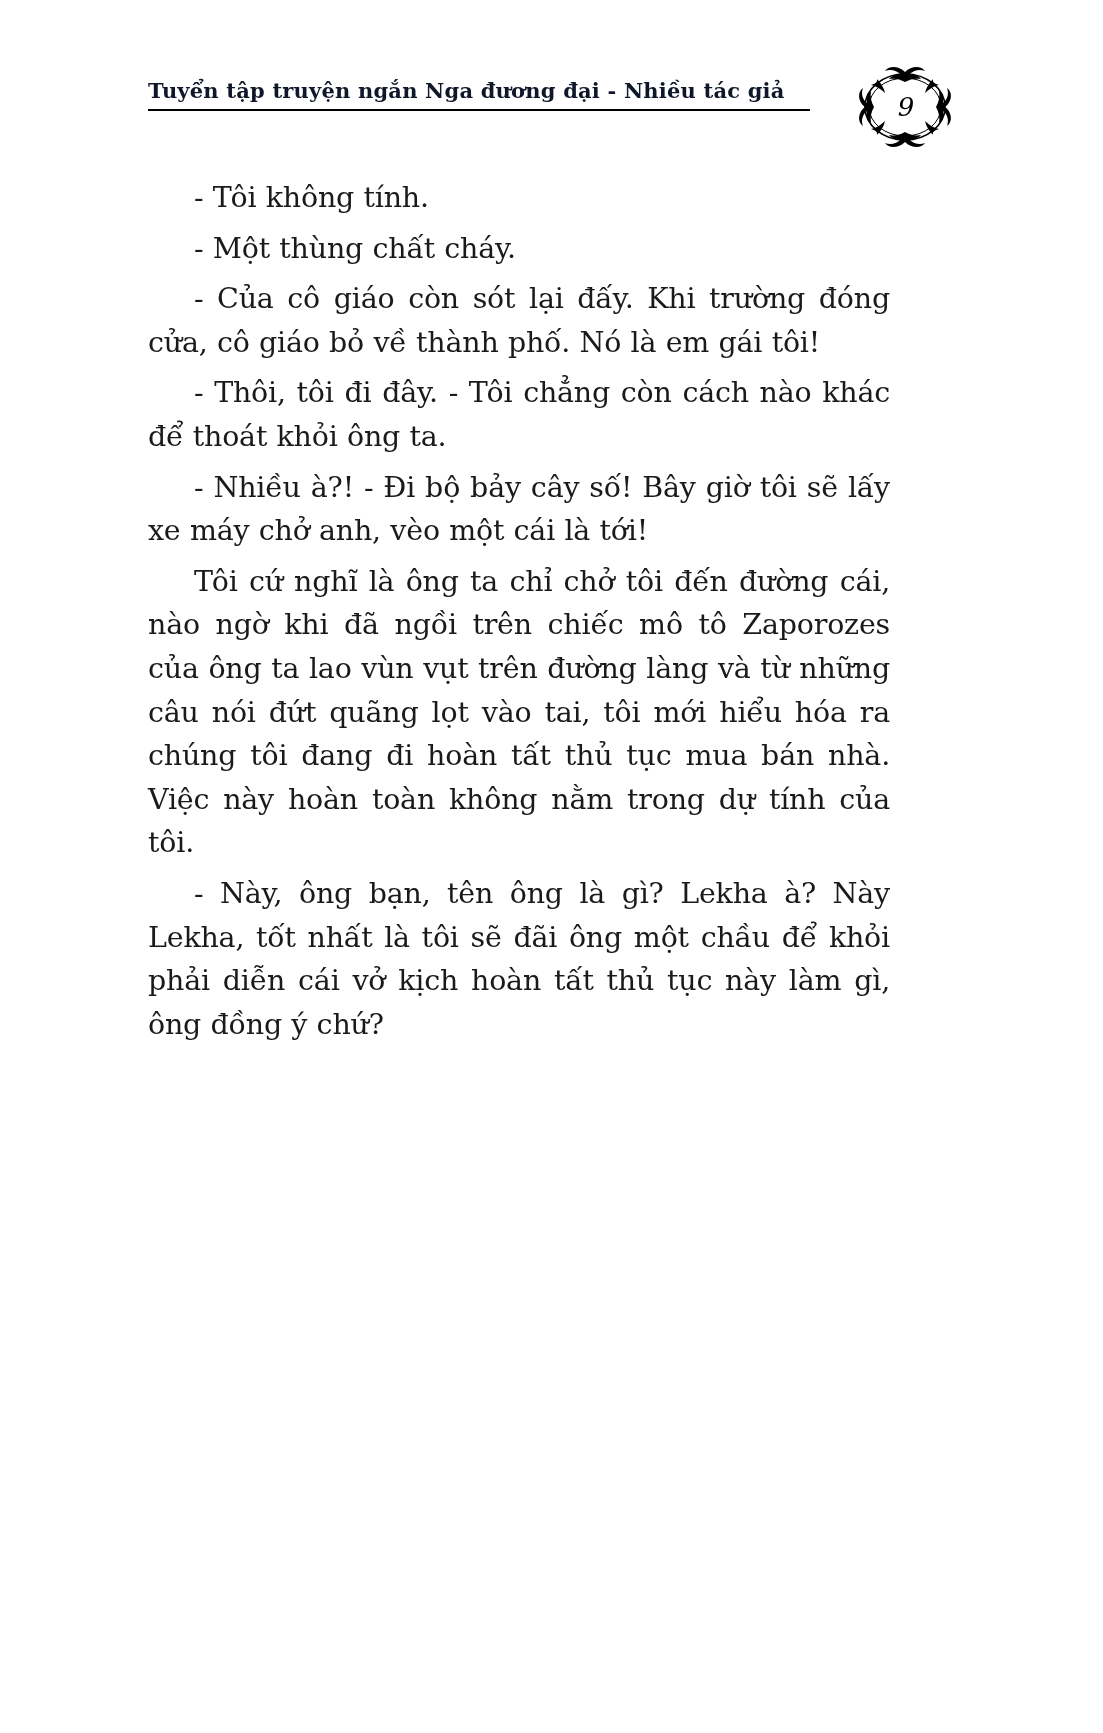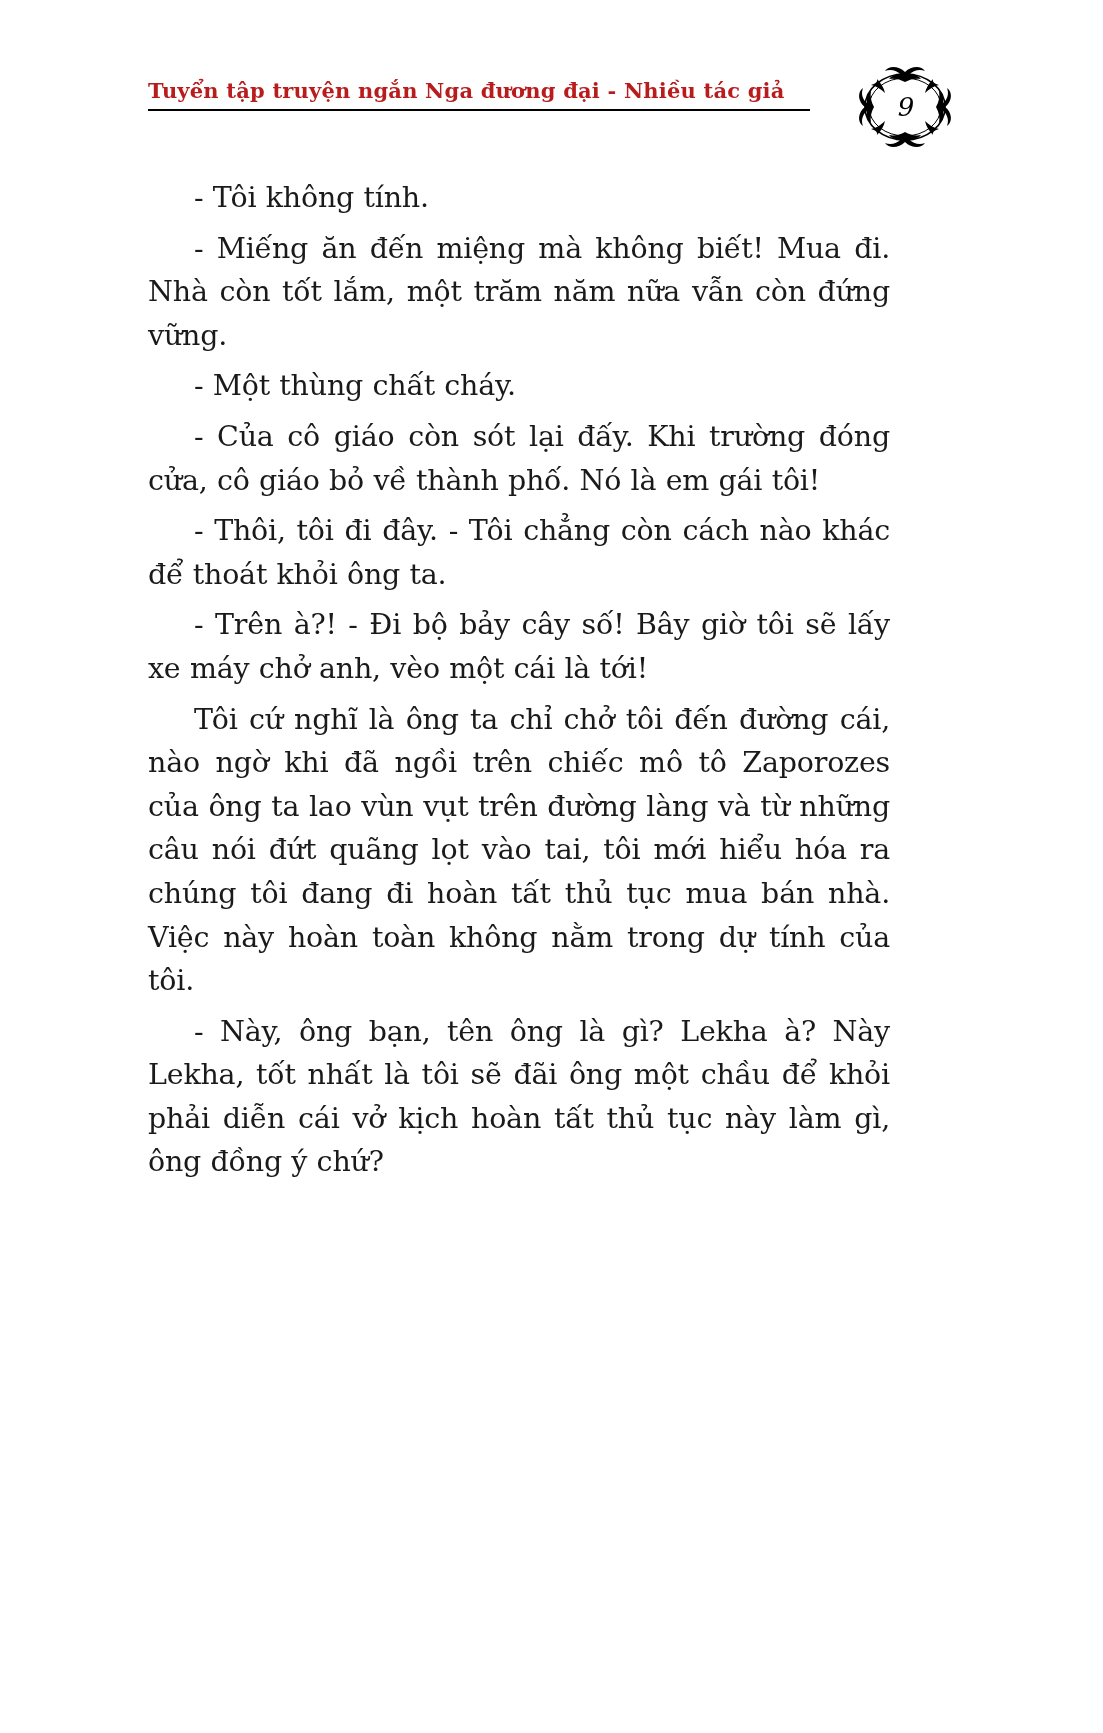--- a/index.html
+++ b/index.html
@@ -30,21 +30,21 @@
   }
   .header-title {
     position: absolute;
     left: 0;
     top: 0;
     font-family: "DejaVu Serif", serif;
     font-size: 21px;
     font-weight: 700;
     letter-spacing: 0.2px;
     white-space: nowrap;
-    color: #b91c1c;
+    color: #0f172a;
   }
   .header-rule {
     position: absolute;
     left: 0;
     top: 31px;
     width: 662px;
     height: 2px;
     background: #000;
   }
   
@@ -129,22 +129,21 @@
           <path d="M25 75 c4 -4 7 -9 8 -14 c-4 4 -9 7 -14 8 c4 1 7 3 6 6 z"></path>
           <path d="M81 75 c-4 -4 -7 -9 -8 -14 c4 4 9 7 14 8 c-4 1 -7 3 -6 6 z"></path>
         </g>
       </svg>
       <div class="folio-num">9</div>
     </div>
   </div>
 
   <div class="content">
     <p class="para">- Tôi không tính.</p>
-    <p class="para">- Miếng ăn đến miệng mà không biết! Mua đi. Nhà còn tốt lắm, một trăm năm nữa vẫn còn đứng vững.</p>
     <p class="para">- Một thùng chất cháy.</p>
     <p class="para">- Của cô giáo còn sót lại đấy. Khi trường đóng cửa, cô giáo bỏ về thành phố. Nó là em gái tôi!</p>
     <p class="para">- Thôi, tôi đi đây. - Tôi chẳng còn cách nào khác để thoát khỏi ông ta.</p>
-    <p class="para">- Trên à?! - Đi bộ bảy cây số! Bây giờ tôi sẽ lấy xe máy chở anh, vèo một cái là tới!</p>
+    <p class="para">- Nhiều à?! - Đi bộ bảy cây số! Bây giờ tôi sẽ lấy xe máy chở anh, vèo một cái là tới!</p>
     <p class="para">Tôi cứ nghĩ là ông ta chỉ chở tôi đến đường cái, nào ngờ khi đã ngồi trên chiếc mô tô Zaporozes của ông ta lao vùn vụt trên đường làng và từ những câu nói đứt quãng lọt vào tai, tôi mới hiểu hóa ra chúng tôi đang đi hoàn tất thủ tục mua bán nhà. Việc này hoàn toàn không nằm trong dự tính của tôi.</p>
     <p class="para">- Này, ông bạn, tên ông là gì? Lekha à? Này Lekha, tốt nhất là tôi sẽ đãi ông một chầu để khỏi phải diễn cái vở kịch hoàn tất thủ tục này làm gì, ông đồng ý chứ?</p>
   </div>
 
 </div>
 
 </body></html>

